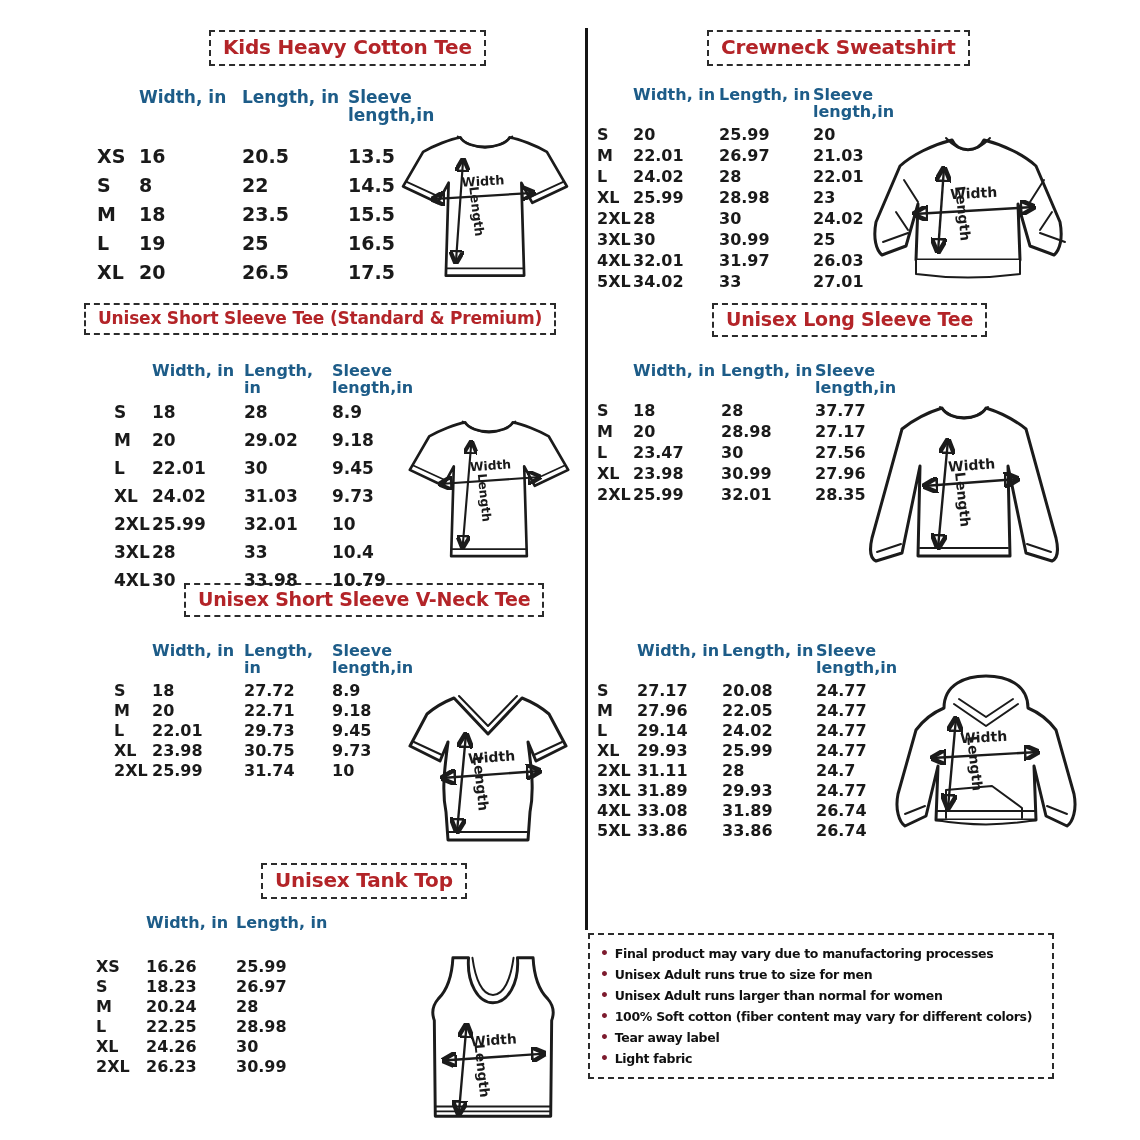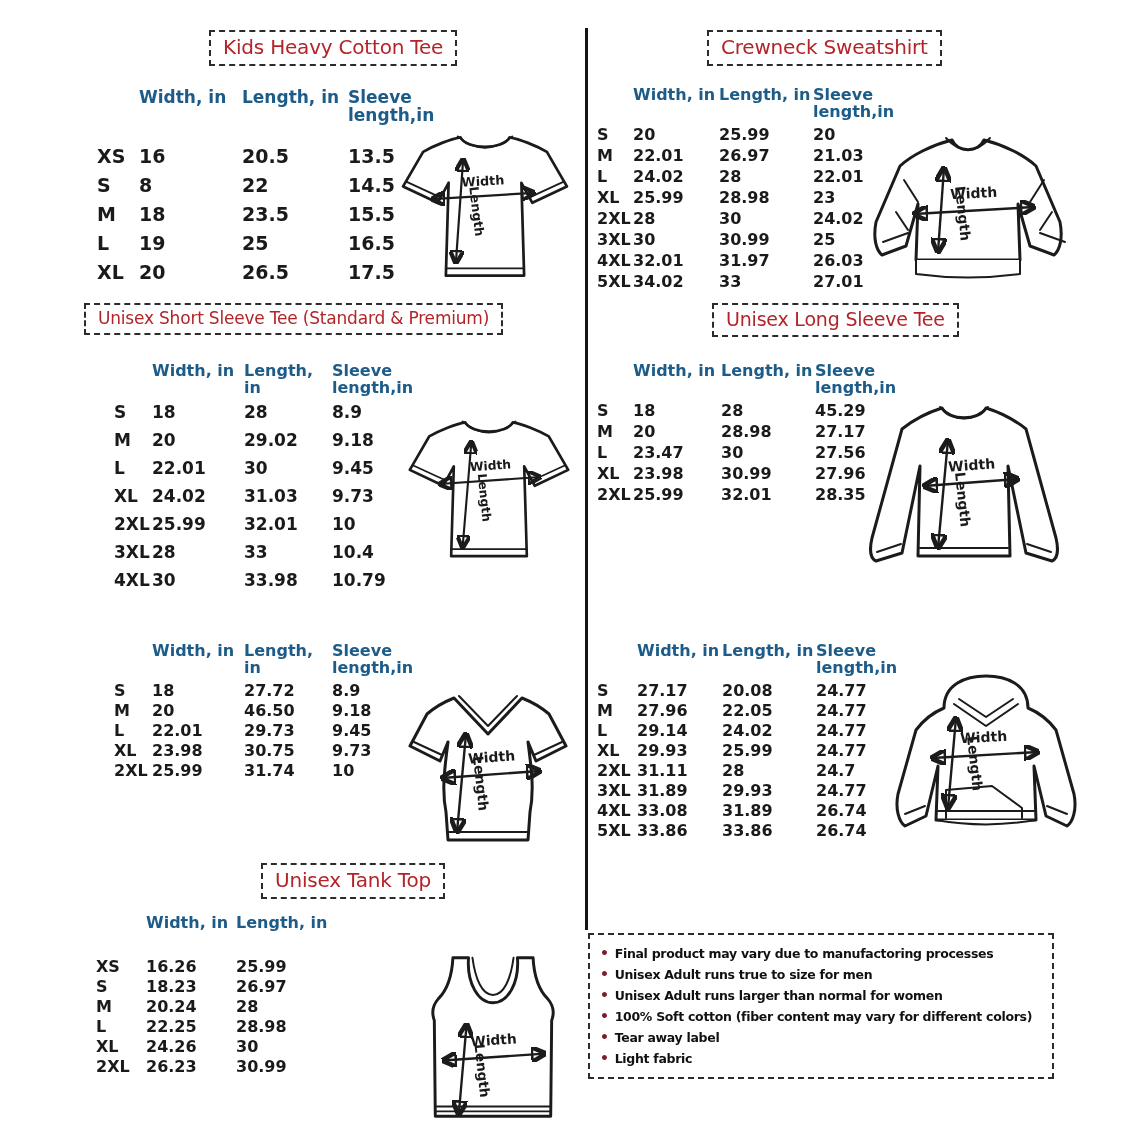--- a/index.html
+++ b/index.html
@@ -1,21 +1,21 @@
 <!DOCTYPE html>
 <html><head>
 <meta charset="utf-8">
 <style>
   html,body{margin:0;padding:0;background:#fff;}
   #page{position:relative;width:1140px;height:1140px;background:#fff;overflow:hidden;
         font-family:"DejaVu Sans",sans-serif;color:#1a1a1a;}
   .divider{position:absolute;left:585px;top:28px;width:3px;height:902px;background:#151515;}
   
   .title{position:absolute;border:2px dashed #2b2b2b;background:#fff;color:#b32428;
-         font-weight:normal;font-size:20px;white-space:nowrap;padding:3px 12px 5px;letter-spacing:-.2px;}
+         font-weight:bold;font-size:20px;white-space:nowrap;padding:3px 12px 5px;letter-spacing:-.2px;}
   .t-kids{left:209px;top:30px;}
   .t-crew{left:707px;top:30px;}
   .t-ss{left:84px;top:303px;font-size:17px;}
   .t-ls{left:712px;top:303px;font-size:19px;}
   .t-vn{left:184px;top:583px;font-size:19px;}
   .t-hood{left:691px;top:583px;}
   .t-tank{left:261px;top:863px;}
   
   table.tb{position:absolute;border-collapse:collapse;table-layout:fixed;}
   .tb th,.tb td{padding:0;font-weight:bold;text-align:left;vertical-align:middle;color:#1a1a1a;}
@@ -61,20 +61,21 @@
 </head>
 <body>
 
 <div id="page">
   <div class="divider"></div>
 
   <div class="title t-kids">Kids Heavy Cotton Tee</div>
   <div class="title t-ss">Unisex Short Sleeve Tee (Standard &amp; Premium)</div>
   <div class="title t-crew">Crewneck Sweatshirt</div>
   <div class="title t-ls">Unisex Long Sleeve Tee</div>
+  <div class="title t-vn">Unisex Short Sleeve V-Neck Tee</div>
   <div class="title t-tank">Unisex Tank Top</div>
 
   <table class="tb tb-kids hh65 fs19 rh29">
     <colgroup>
         <col style="width:42px">
         <col style="width:103px">
         <col style="width:106px">
         <col style="width:95px">
       </colgroup>
   <thead>
@@ -261,21 +262,21 @@
           <th>Length, in</th>
           <th>Sleeve
 length,in</th>
         </tr>
       </thead>
       <tbody>
         <tr>
           <th>S</th>
           <td>18</td>
           <td>28</td>
-          <td>45.29</td>
+          <td>37.77</td>
         </tr>
         <tr>
           <th>M</th>
           <td>20</td>
           <td>28.98</td>
           <td>27.17</td>
         </tr>
         <tr>
           <th>L</th>
           <td>23.47</td>
@@ -315,21 +316,21 @@
       <tbody>
         <tr>
           <th>S</th>
           <td>18</td>
           <td>27.72</td>
           <td>8.9</td>
         </tr>
         <tr>
           <th>M</th>
           <td>20</td>
-          <td>46.50</td>
+          <td>22.71</td>
           <td>9.18</td>
         </tr>
         <tr>
           <th>L</th>
           <td>22.01</td>
           <td>29.73</td>
           <td>9.45</td>
         </tr>
         <tr>
           <th>XL</th>

